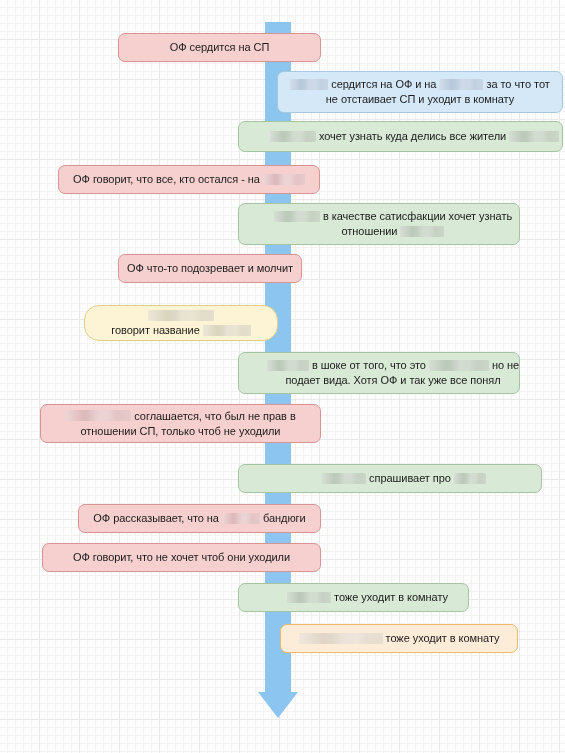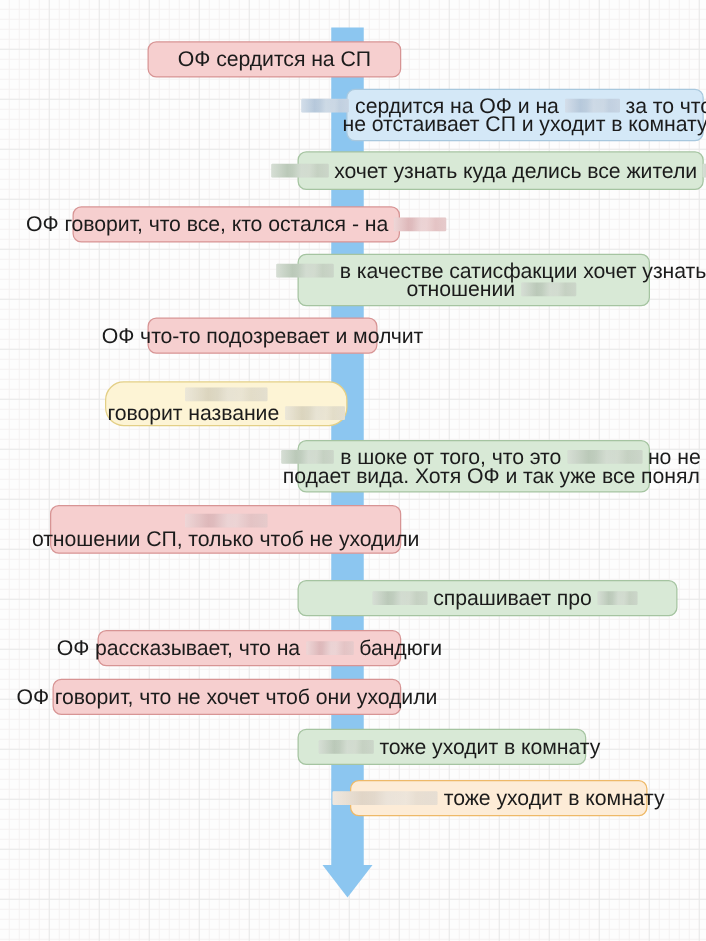--- a/index.html
+++ b/index.html
@@ -48,21 +48,21 @@
   .node {
     position: absolute;
     box-sizing: border-box;
     border-radius: 7px;
     border: 1px solid #cccccc;
     display: flex;
     flex-direction: column;
     align-items: center;
     justify-content: center;
     text-align: center;
-    font-size: 17px;
+    font-size: 11px;
     line-height: 15px;
     color: #1b1b1b;
     padding: 3px 6px;
     letter-spacing: -0.05px;
   }
   .node .line {
     display: block;
     white-space: nowrap;
   }
 
@@ -126,21 +126,21 @@
       </div>
       <div class="node yellow" style="left: 84px; top: 305px; width: 194px; height: 36px; border-radius: 15px;">
         <span class="line"><span class="redact" style="width: 66px;"></span></span>
         <span class="line"><span>говорит название </span><span class="redact" style="width: 48px;"></span></span>
       </div>
       <div class="node green" style="left: 238px; top: 352px; width: 282px; height: 42px;">
         <span class="line"><span class="redact" style="width: 42px;"></span><span> в шоке от того, что это </span><span class="redact" style="width: 60px;"></span><span> но не</span></span>
         <span class="line"><span>подает вида. Хотя ОФ и так уже все понял</span></span>
       </div>
       <div class="node pink" style="left: 40px; top: 404px; width: 281px; height: 39px;">
-        <span class="line"><span class="redact" style="width: 66px;"></span></span>
+        <span class="line"><span class="redact" style="width: 66px;"></span><span> соглашается, что был не прав в</span></span>
         <span class="line"><span>отношении СП, только чтоб не уходили</span></span>
       </div>
       <div class="node green" style="left: 238px; top: 464px; width: 304px; height: 29px;">
         <span class="line"><span class="redact" style="width: 44px;"></span><span> спрашивает про </span><span class="redact" style="width: 32px;"></span></span>
       </div>
       <div class="node pink" style="left: 78px; top: 504px; width: 243px; height: 29px;">
         <span class="line"><span>ОФ рассказывает, что на </span><span class="redact" style="width: 38px;"></span><span> бандюги</span></span>
       </div>
       <div class="node pink" style="left: 42px; top: 543px; width: 279px; height: 29px;">
         <span class="line"><span>ОФ говорит, что не хочет чтоб они уходили</span></span>

